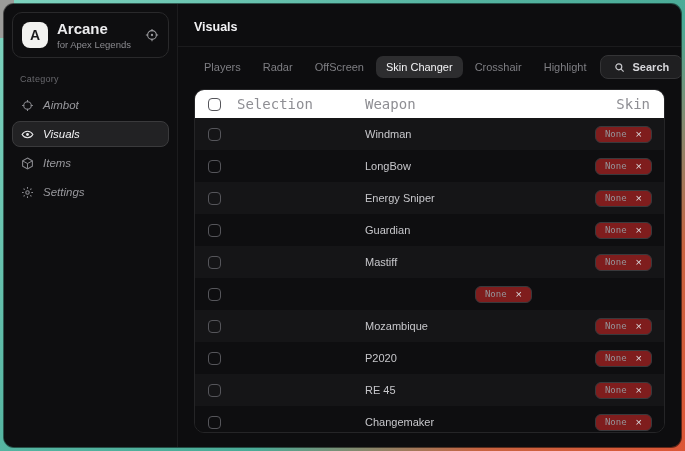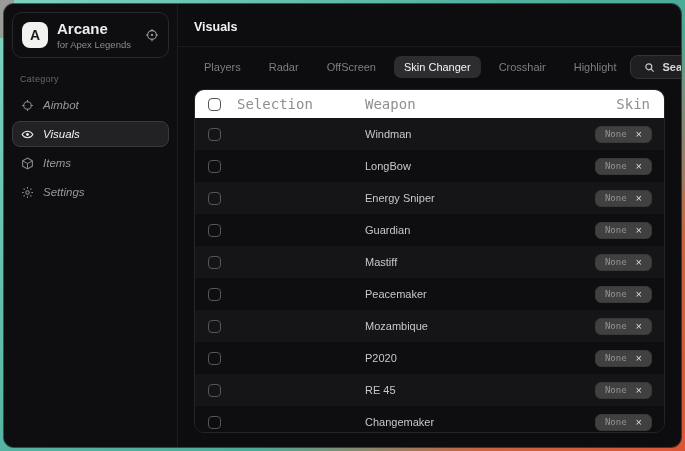--- a/index.html
+++ b/index.html
@@ -103,21 +103,21 @@
   .tbody .trow:nth-child(odd) { background: #151517; }
   .tbody .trow:nth-child(even) { background: #0e0e10; }
   .checkbox {
     width: 13px; height: 13px; margin-left: 13px;
     border: 1.5px solid #55555a; border-radius: 4px; cursor: pointer;
   }
   .weapon-name { font-size: 11px; color: #c7c7cb; }
   .skin-chip {
     justify-self: end; margin-right: 12px;
     display: inline-flex; align-items: center; gap: 9px;
-    background: #404040; border: 1px solid #39393c; border-radius: 6px;
+    background: #7f1d1d; border: 1px solid #39393c; border-radius: 6px;
     padding: 2px 9px; cursor: pointer;
   }
   .skin-chip .skin-value {
     font-family: "DejaVu Sans Mono", monospace; font-size: 9px; color: #95959a;
   }
   .skin-chip .clear-x { font-size: 11px; color: #dcdcdf; line-height: 1; }
 </style>
 </head>
 <body>
 
@@ -184,21 +184,21 @@
         </nav>
 
     </aside>
 
     <main class="main">
       <div class="main-titlebar">
         <span class="main-title">Visuals</span>
       </div>
 
       <div class="tabs-row">
-        <div id="tabs-container" style="display:flex;align-items:center;gap:8px;">
+        <div id="tabs-container" style="display:flex;align-items:center;gap:2px;">
             <div class="tab">Players</div>
             <div class="tab">Radar</div>
             <div class="tab">OffScreen</div>
             <div class="tab active">Skin Changer</div>
             <div class="tab">Crosshair</div>
             <div class="tab">Highlight</div>
           </div>
         <button class="search-btn">
           <span class="icon">
             <svg width="11" height="11" viewBox="0 0 24 24">
@@ -259,21 +259,20 @@
               <span></span>
               <span class="weapon-name">Mastiff</span>
               <span class="skin-chip">
                 <span class="skin-value">None</span>
                 <span class="clear-x">×</span>
               </span>
             </div>
             <div class="trow">
               <span class="checkbox"></span>
               <span></span>
-              <span class="weapon-name">Peacemaker</span>
               <span class="skin-chip">
                 <span class="skin-value">None</span>
                 <span class="clear-x">×</span>
               </span>
             </div>
             <div class="trow">
               <span class="checkbox"></span>
               <span></span>
               <span class="weapon-name">Mozambique</span>
               <span class="skin-chip">

